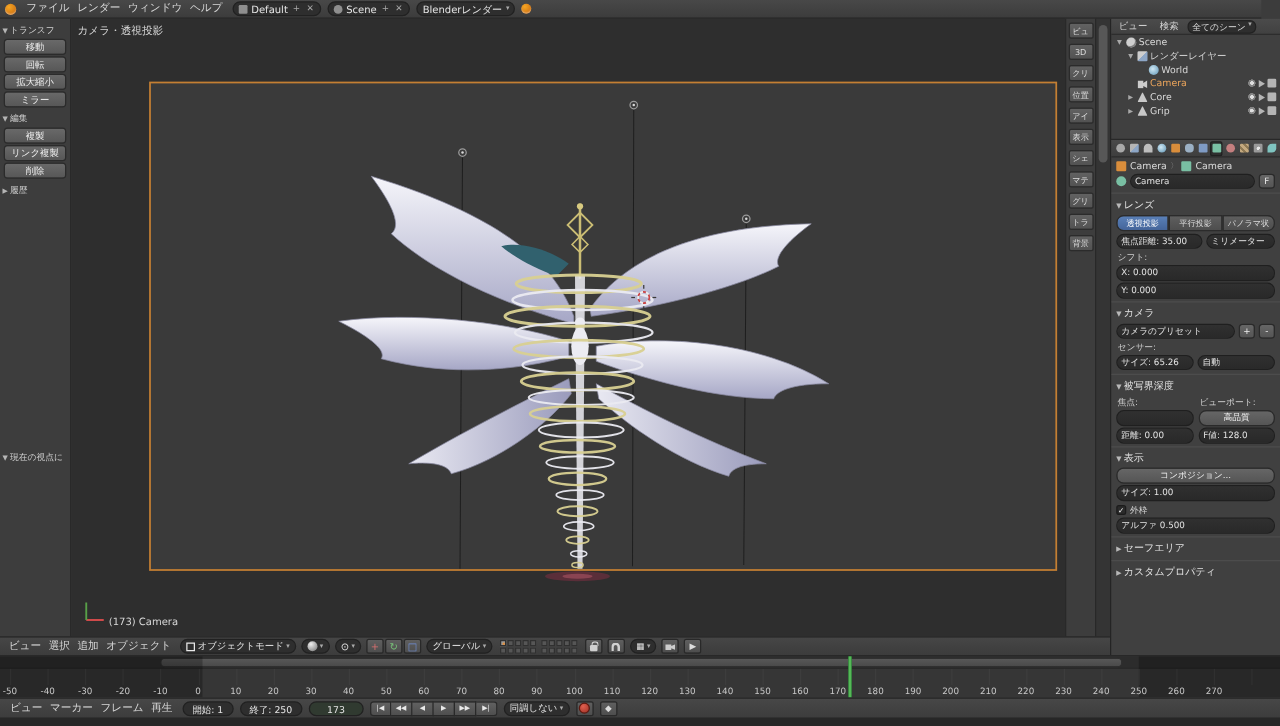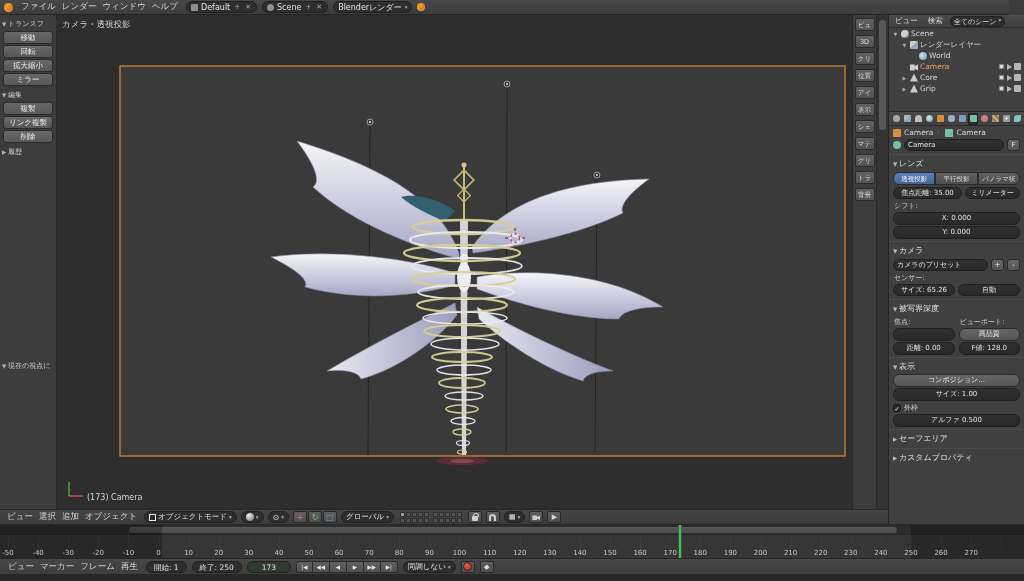--- a/index.html
+++ b/index.html
@@ -72,21 +72,21 @@
   .i-world{background:radial-gradient(circle at 40% 40%,#cfe8f4,#5d92b2);border-radius:50%;}
   .i-object{background:#d98d3b;}
   .i-constraints{background:#9bb0c4;border-radius:3px;}
   .i-modifiers{background:#7f9bc4;}
   .i-object-data{background:#79bfa3;}
   .i-material{background:#c47f7f;border-radius:50%;}
   .i-texture{background:repeating-linear-gradient(45deg,#c4a97f 0 2px,#8f7a55 2px 4px);}
   .i-particles{background:radial-gradient(circle,#e8e8e8 25%,#9a9a9a 28%);}
   .i-physics{background:#7fc4c0;border-radius:50% 0 50% 0;}
   .prow{display:flex;align-items:center;gap:3px;padding:1px 4px;}
-  .pfield{flex:1;height:12px;line-height:11px;background:linear-gradient(#303030,#292929);border:1px solid #1f1f1f;border-radius:6px;color:#e4e4e4;font-size:7px;text-align:center;white-space:nowrap;overflow:hidden;padding:0 3px;}
+  .pfield{flex:1;height:12px;line-height:11px;background:linear-gradient(#303030,#292929);border:1px solid #1f1f1f;border-radius:6px;color:#e4e4e4;font-size:7px;text-align:left;white-space:nowrap;overflow:hidden;padding:0 3px;}
   .pfield.lft{text-align:left;}
   .pbtnw{flex:1;height:12px;line-height:11px;background:linear-gradient(#666,#555);border:1px solid #2a2a2a;border-radius:6px;color:#eee;font-size:7px;text-align:center;white-space:nowrap;overflow:hidden;}
   .phead{font-size:8px;color:#e2e2e2;padding:3px 4px 2px;border-top:1px solid #4c4c4c;margin-top:2px;white-space:nowrap;overflow:hidden;}
   .phead::before{content:"▼ ";font-size:5.5px;color:#b8b8b8;}
   .phead.closed::before{content:"▶ ";}
   .seg{flex:1;height:13px;line-height:12px;text-align:center;font-size:6.5px;color:#ddd;background:linear-gradient(#5e5e5e,#4e4e4e);border:1px solid #2b2b2b;white-space:nowrap;overflow:hidden;}
   .seg:first-child{border-radius:6px 0 0 6px;}
   .seg:last-child{border-radius:0 6px 6px 0;}
   .seg.segon{background:linear-gradient(#5a80b8,#44659a);color:#fff;}
   .plabel{font-size:7px;color:#cfcfcf;padding:1px 1px 0;white-space:nowrap;}

